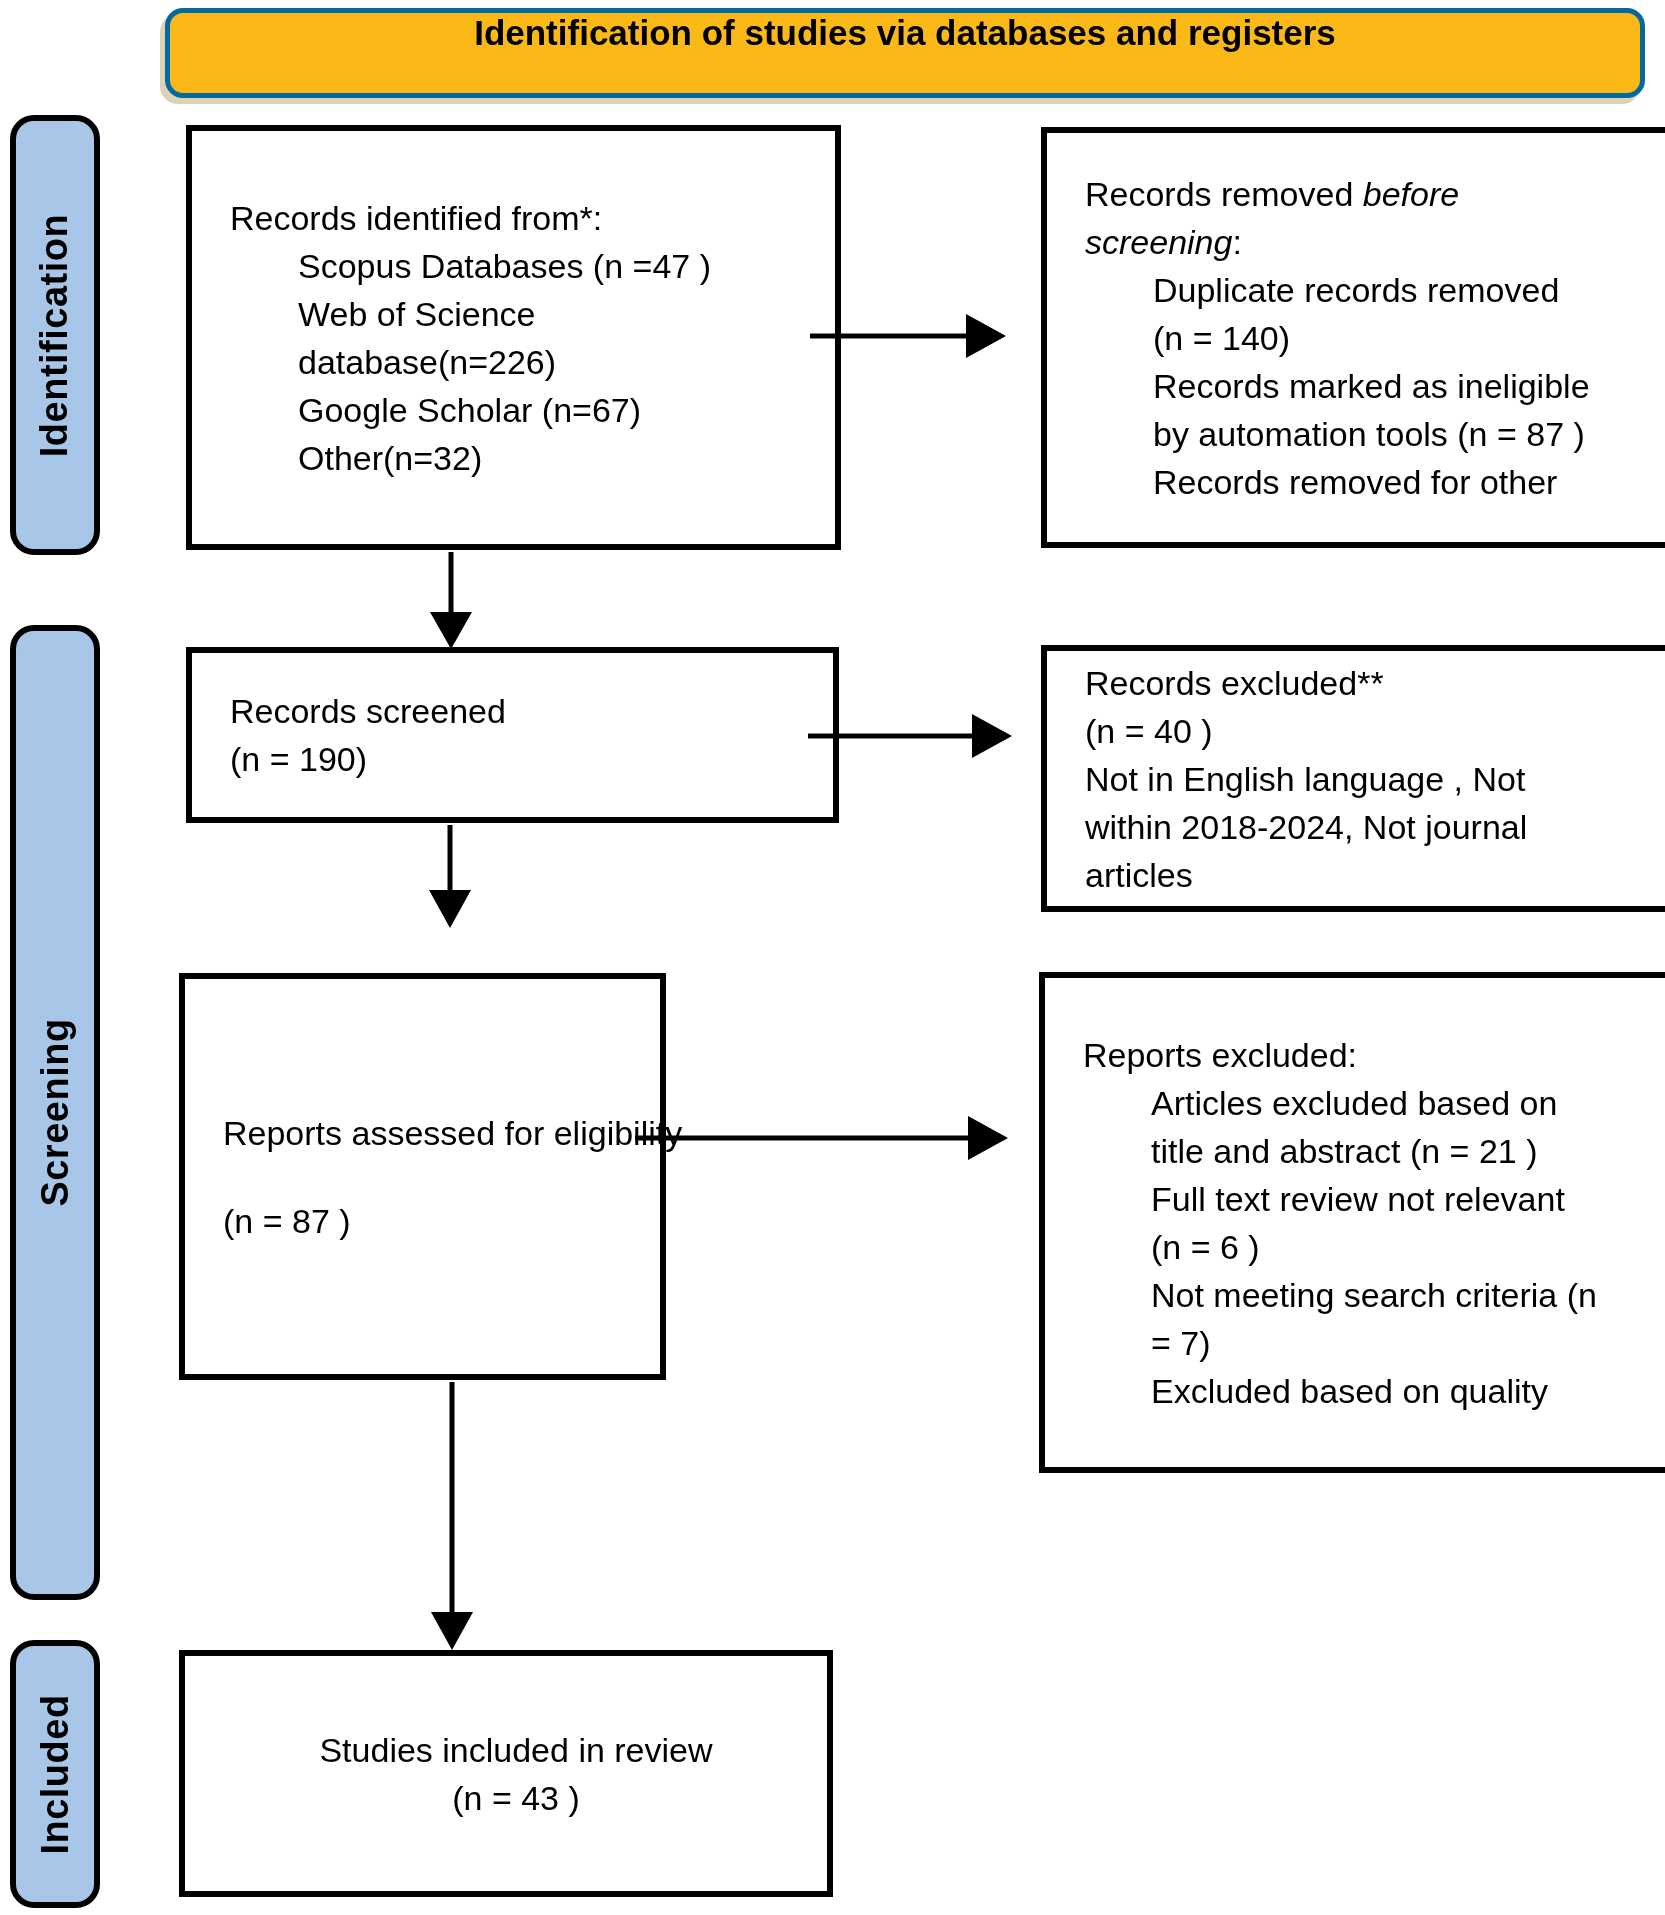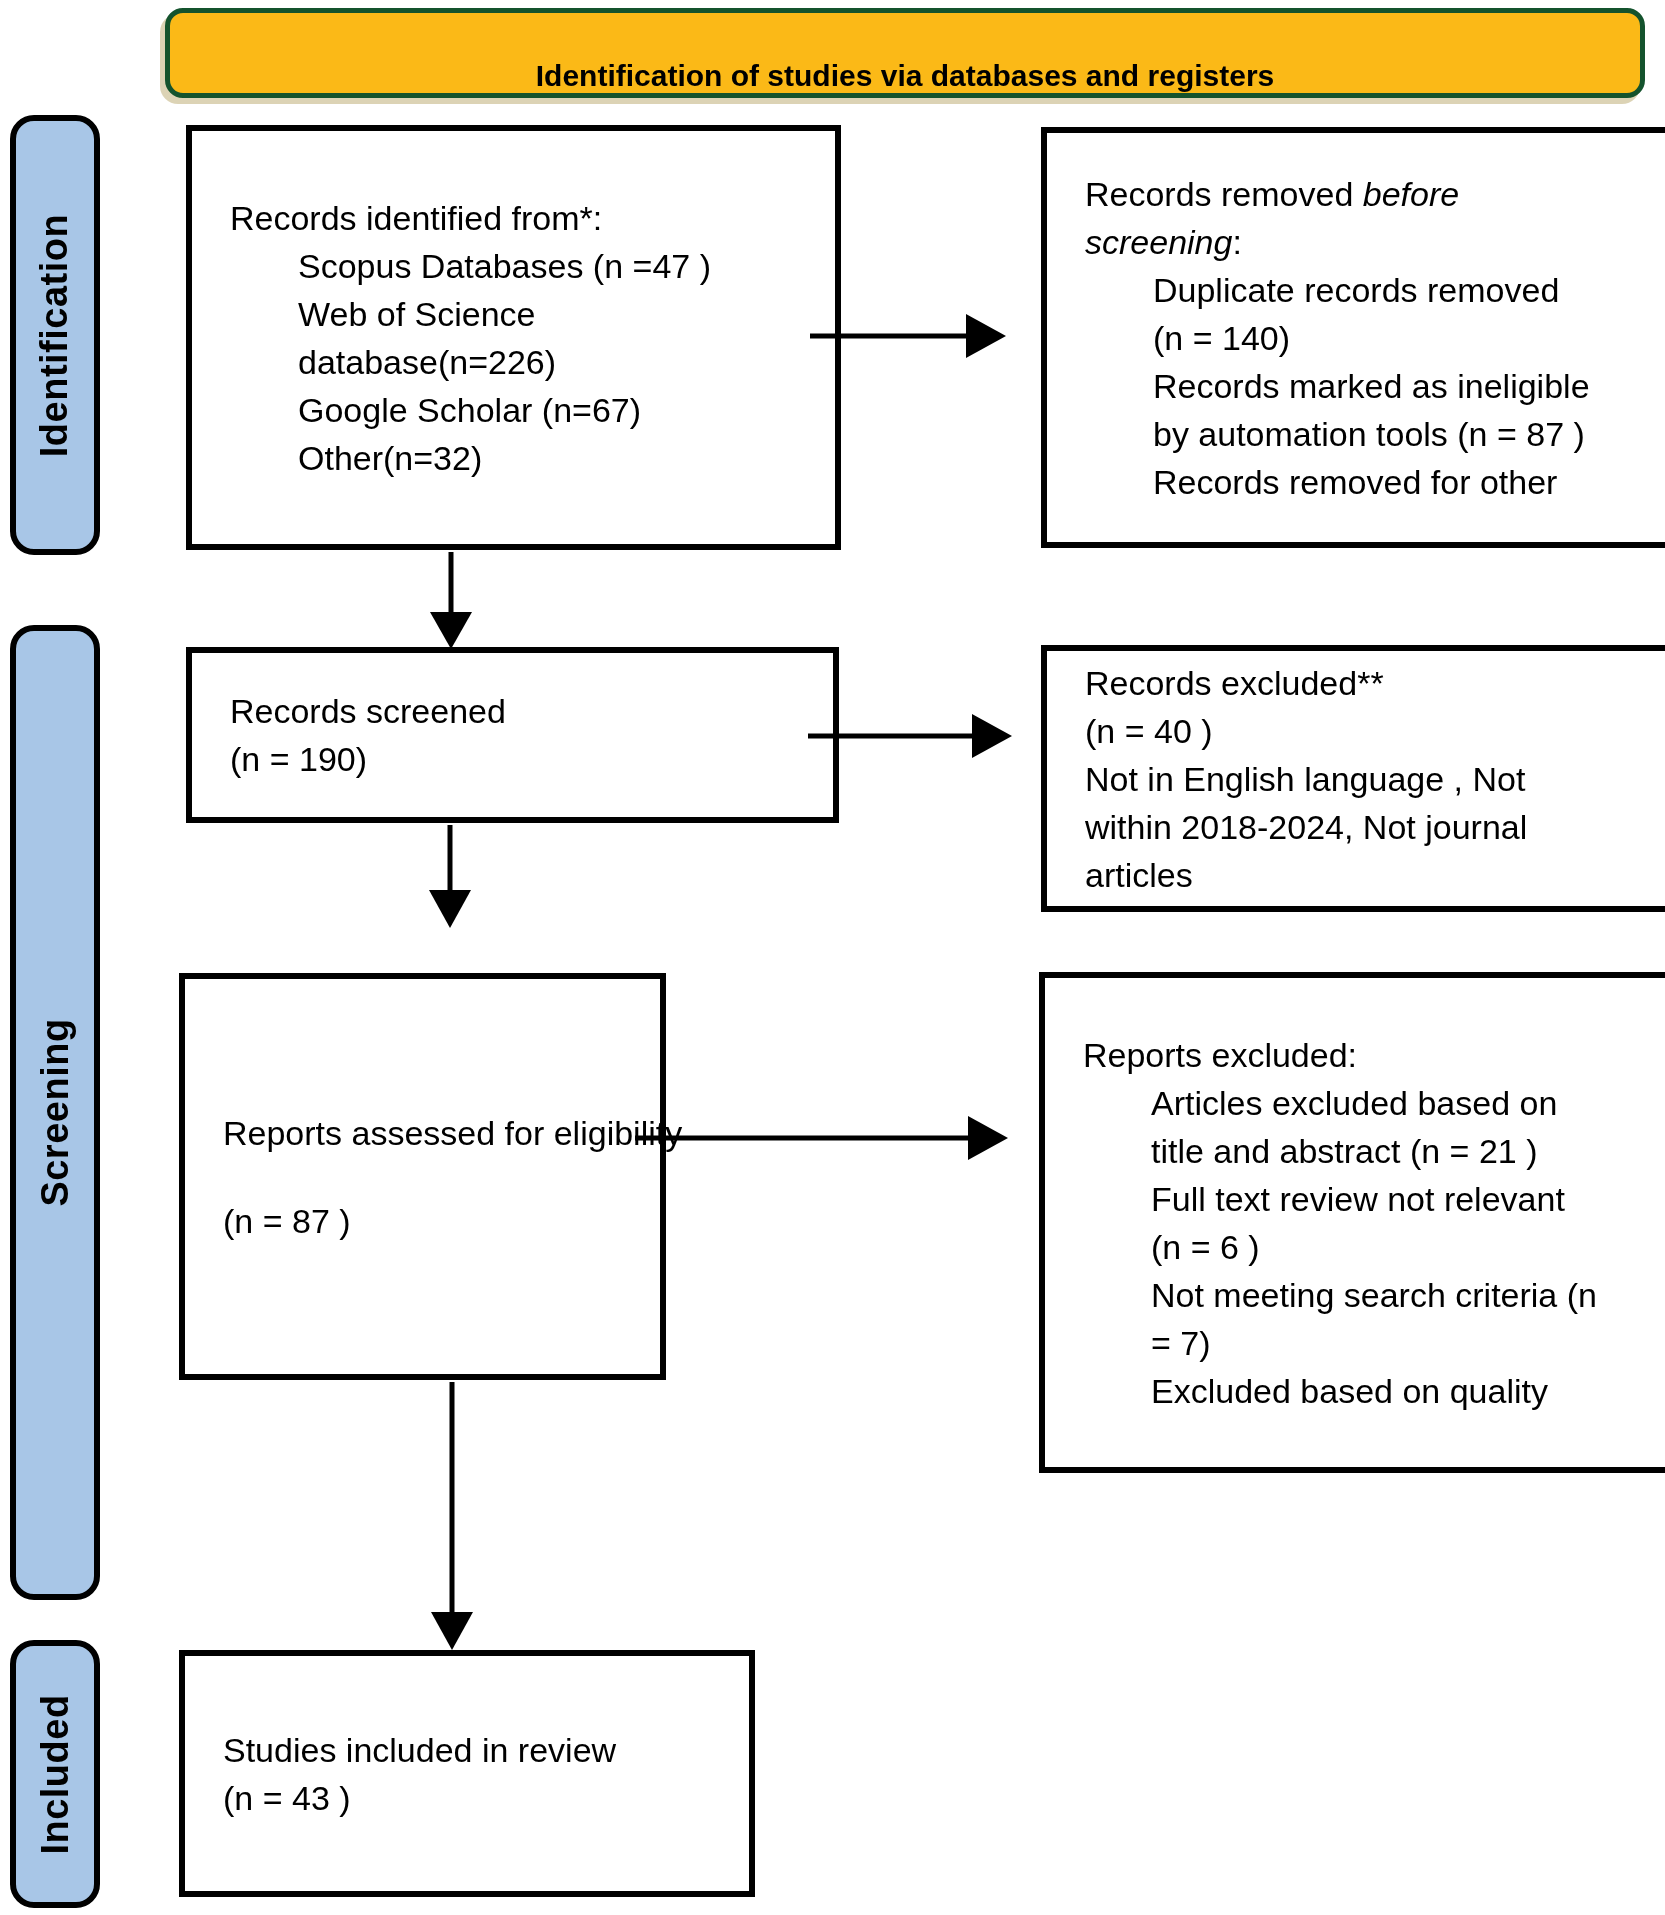--- a/index.html
+++ b/index.html
@@ -4,23 +4,23 @@
 <style>
   html,body { margin:0; padding:0; background:#ffffff; }
   #canvas {
     position:relative; width:1665px; height:1915px;
     font-family:"Liberation Sans", sans-serif; color:#000;
     background:#ffffff; overflow:hidden;
   }
   .banner {
     position:absolute; left:165px; top:8px; width:1480px; height:90px;
     box-sizing:border-box; border-radius:18px;
-    display:flex; align-items:flex-end; justify-content:center;
-    font-weight:bold; font-size:30px;
-    border:5px solid #14532d;
+    display:flex; align-items:flex-start; justify-content:center;
+    font-weight:bold; font-size:35px;
+    border:5px solid #0369a1;
     box-shadow:-5px 6px 0 rgba(140,110,10,0.30);
   }
   .stage {
     position:absolute; left:10px; width:90px; box-sizing:border-box;
     border:6px solid #000; border-radius:24px;
     display:flex; align-items:center; justify-content:center;
   }
   .stage span {
     transform:rotate(-90deg); white-space:nowrap;
     font-weight:bold; font-size:38px; letter-spacing:0.5px;
@@ -95,21 +95,21 @@
       <div class="line"><span>Reports excluded:</span></div>
       <div class="line ind"><span>Articles excluded based on</span></div>
       <div class="line ind"><span>title and abstract (n = 21 )</span></div>
       <div class="line ind"><span>Full text review not relevant</span></div>
       <div class="line ind"><span>(n = 6 )</span></div>
       <div class="line ind"><span>Not meeting search criteria (n</span></div>
       <div class="line ind"><span>= 7)</span></div>
       <div class="line ind"><span>Excluded based on quality</span></div>
     </div>
 
-  <div class="fbox" style="left:148px; top:1650px; width:576px; height:247px;">
+  <div class="fbox" style="left:148px; top:1650px; width:654px; height:247px;text-align:center;">
       <div class="line"><span>Studies included in review</span></div>
       <div class="line"><span>(n = 43 )</span></div>
     </div>
 
   <svg class="arrows" viewBox="0 0 1665 1915">
     <g>
       <line x1="810" y1="336" x2="966" y2="336" stroke="#000" stroke-width="5"></line>
       <polygon points="966,314 1006,336 966,358" fill="#000"></polygon>
     </g>
     <g>

